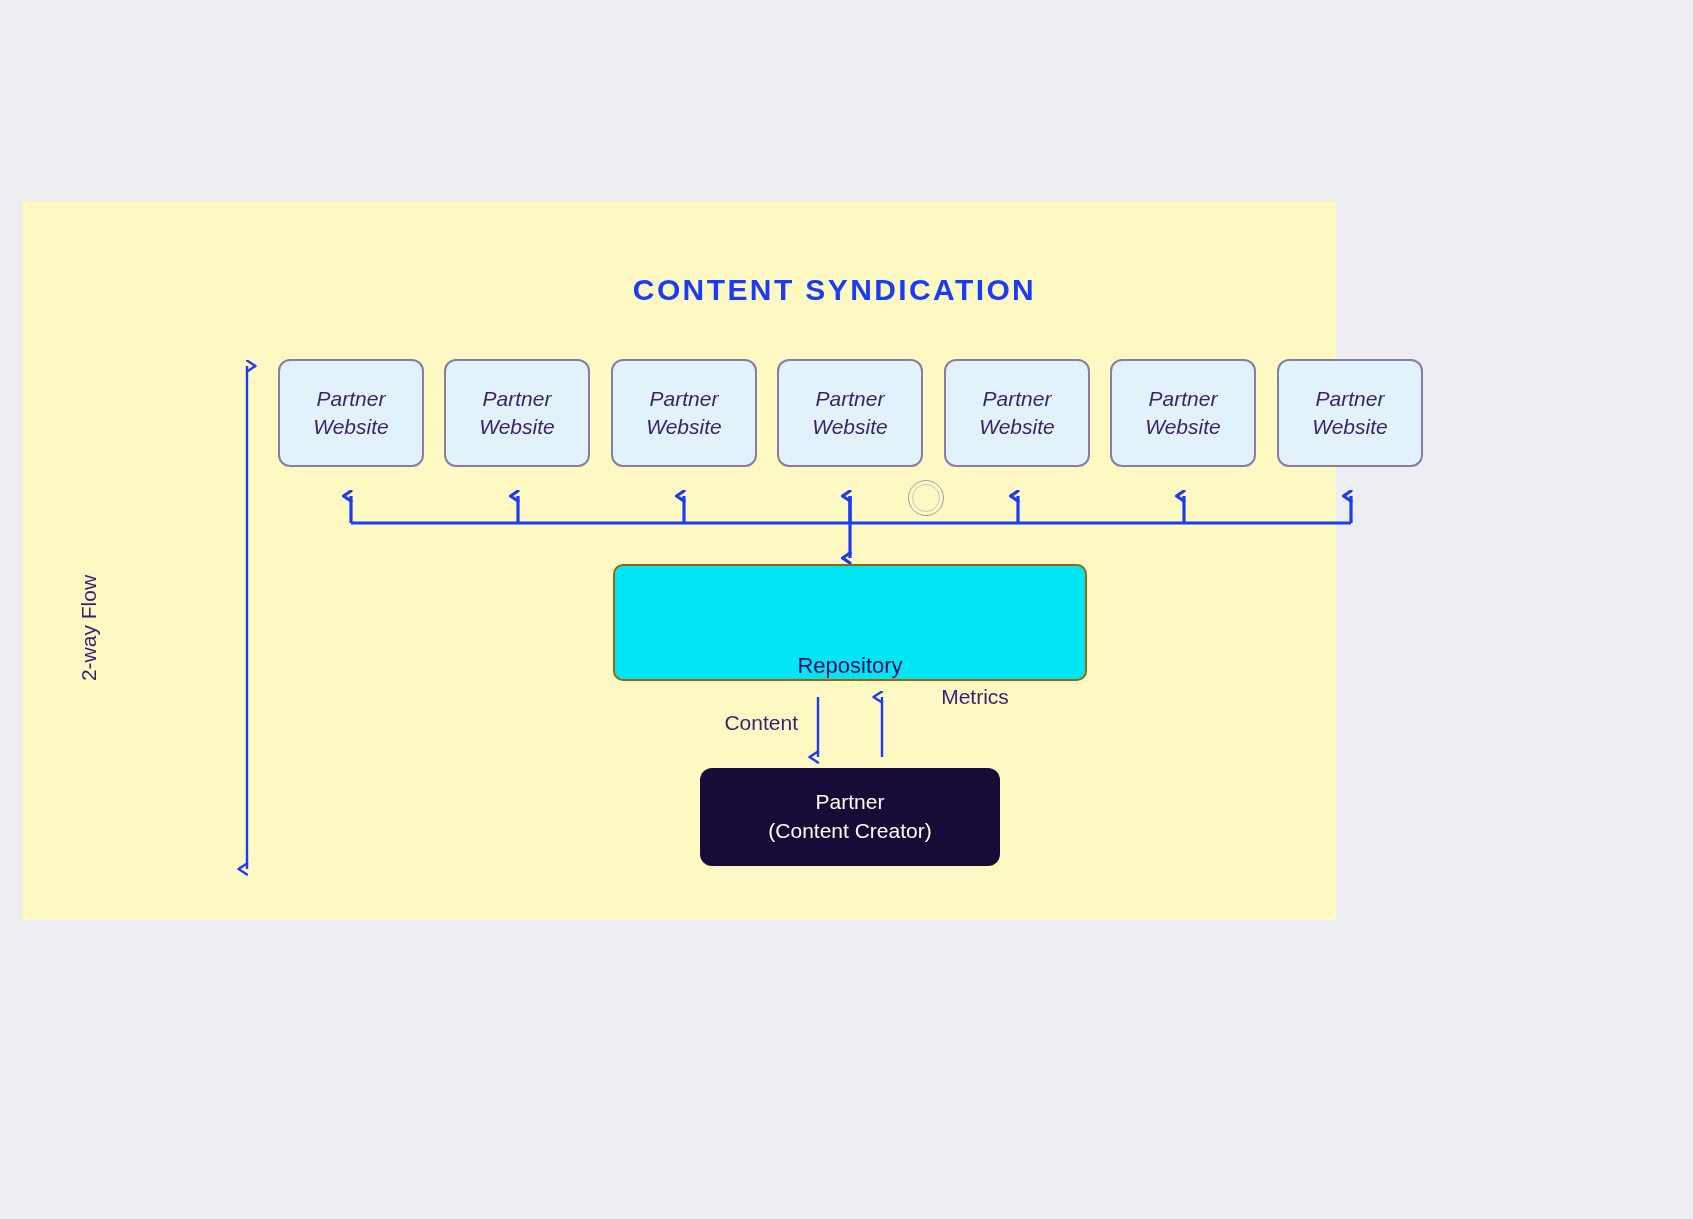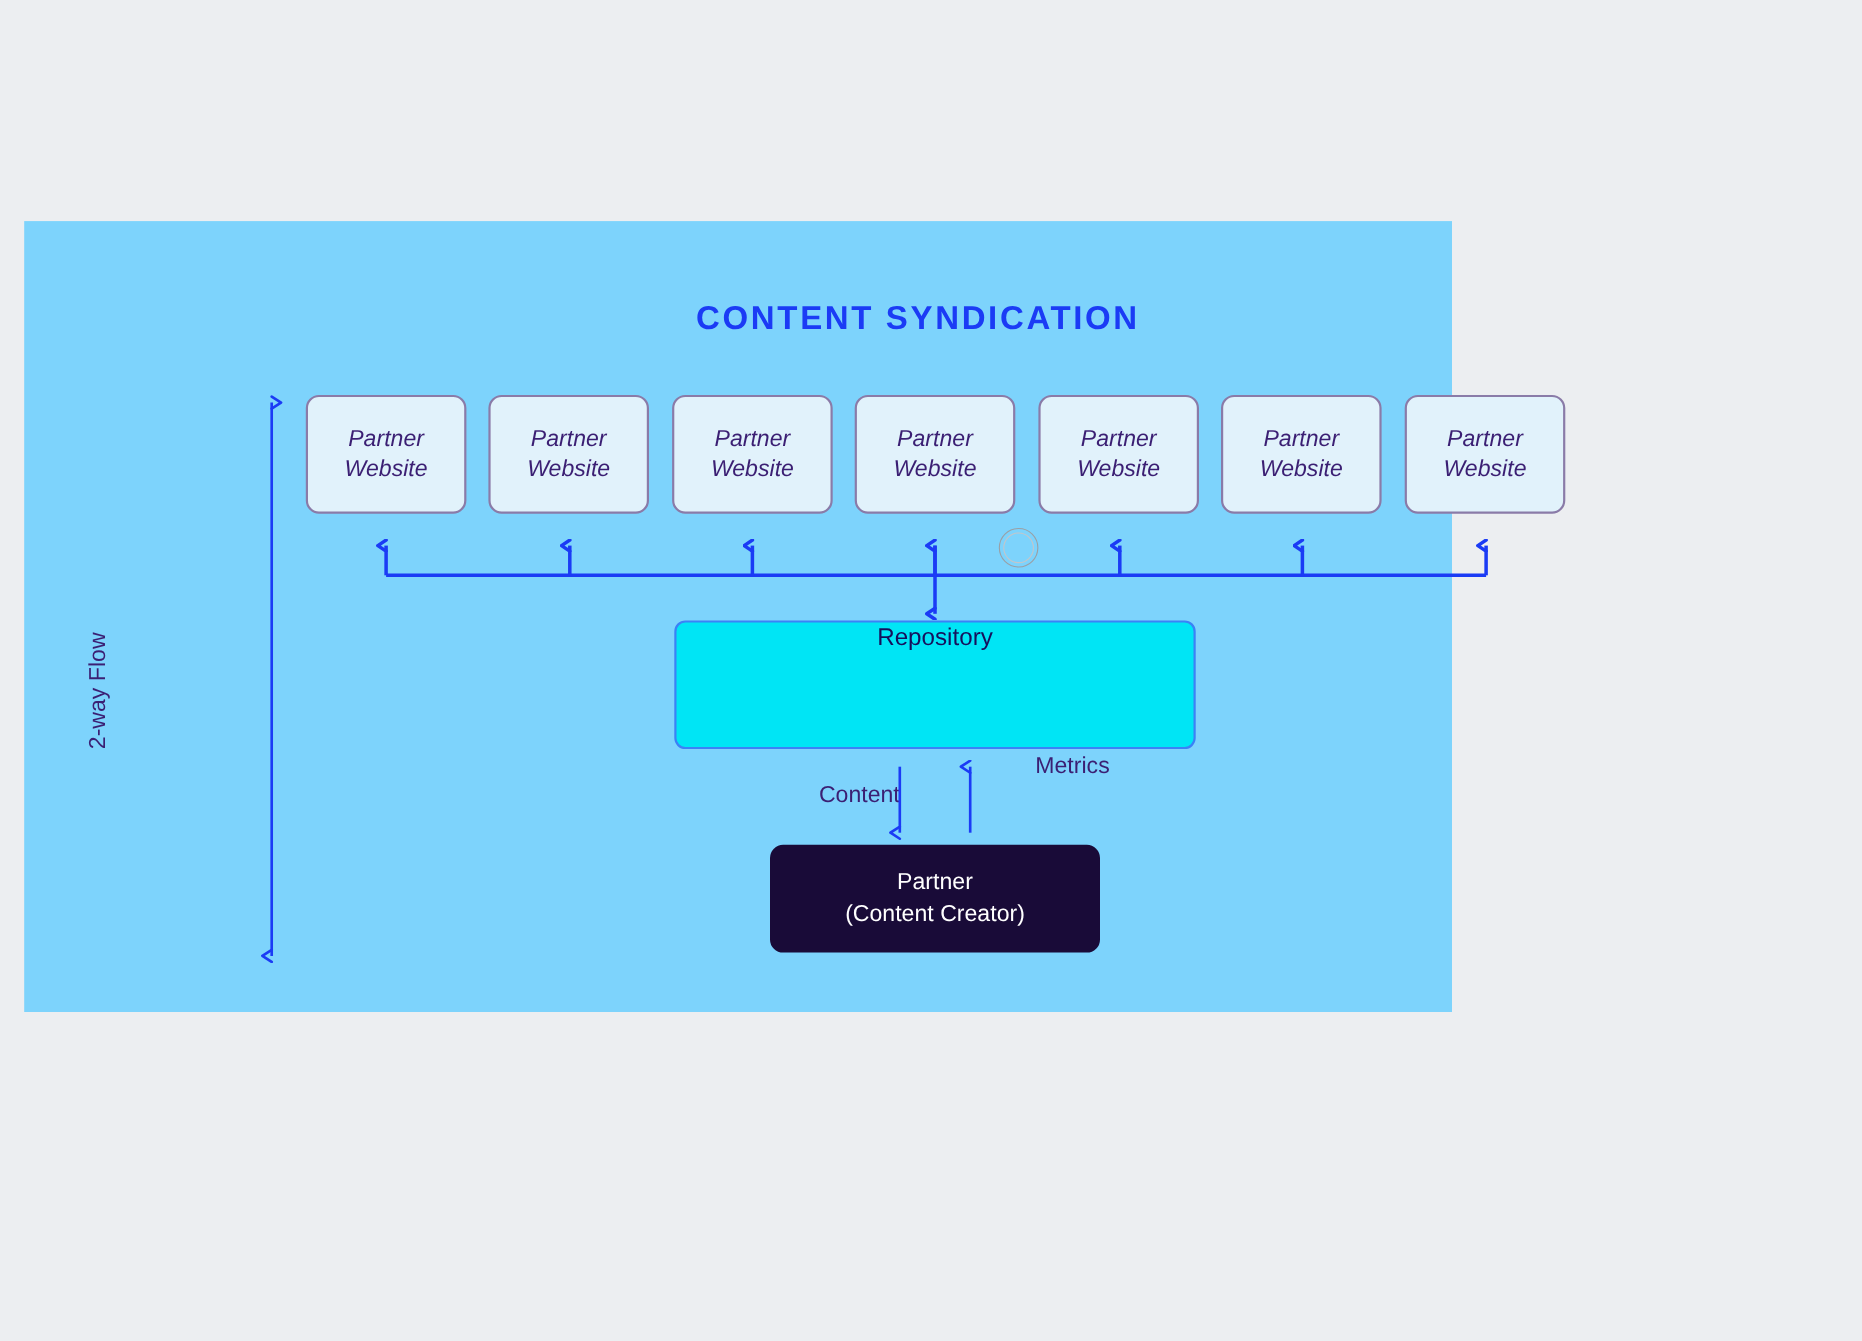--- a/index.html
+++ b/index.html
@@ -19,21 +19,22 @@
     background: #eceef1;
   }
 
   
   #slide {
     position: absolute;
     left: 22px;
     top: 201px;
     width: 1298px;
     height: 719px;
-    background: #7dd3fc;
+    background: #fef9c3;
+    padding-left: 16px;
   }
 
   
   #title {
     position: absolute;
     left: 0;
     top: 72px;
     width: 1625px;
     text-align: center;
     font-size: 30px;
@@ -64,25 +65,25 @@
   .partner-box span { display: block; font-style: italic; }
 
   
   #repository {
     position: absolute;
     left: 591px;
     top: 363px;
     width: 474px;
     height: 117px;
     background: #00e5f5;
-    border: 2px solid #3b82f6;
+    border: 2px solid #a16207;
     border-radius: 10px;
     box-sizing: border-box;
     display: flex;
-    align-items: flex-start;
+    align-items: flex-end;
     justify-content: center;
     color: #16105c;
     font-size: 22px;
   }
 
   
   #vendor {
     position: absolute;
     left: 678px;
     top: 567px;
@@ -97,21 +98,21 @@
     justify-content: center;
     color: #ffffff;
     font-size: 21px;
     line-height: 1.38;
     text-align: center;
   }
 
   
   #content-label {
     position: absolute;
-    left: 676px;
+    left: 656px;
     top: 510px;
     width: 120px;
     text-align: right;
     font-size: 21px;
     color: #3b1f73;
   }
   #metrics-label {
     position: absolute;
     left: 888px;
     top: 484px;

